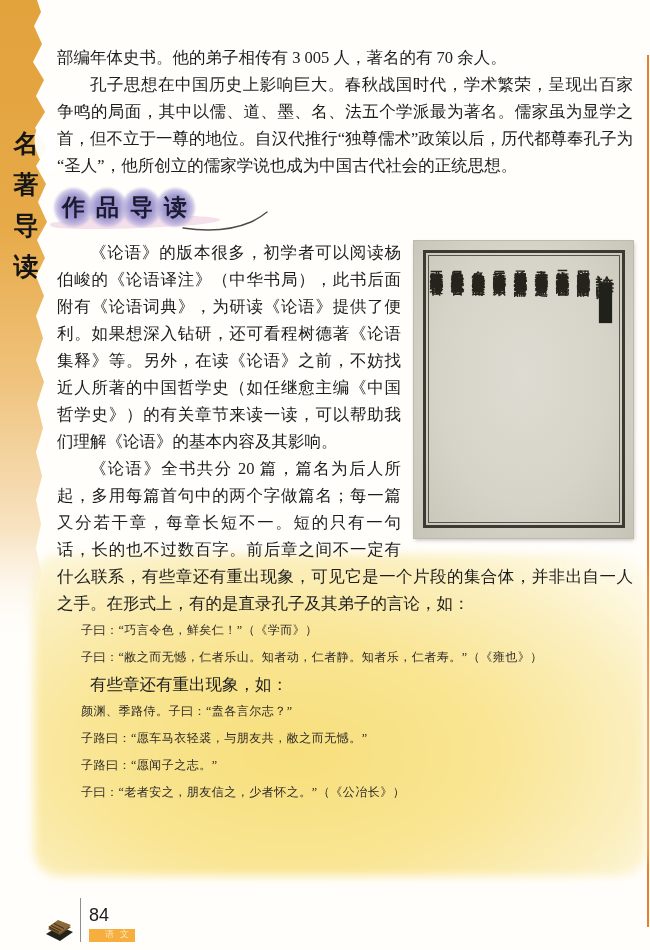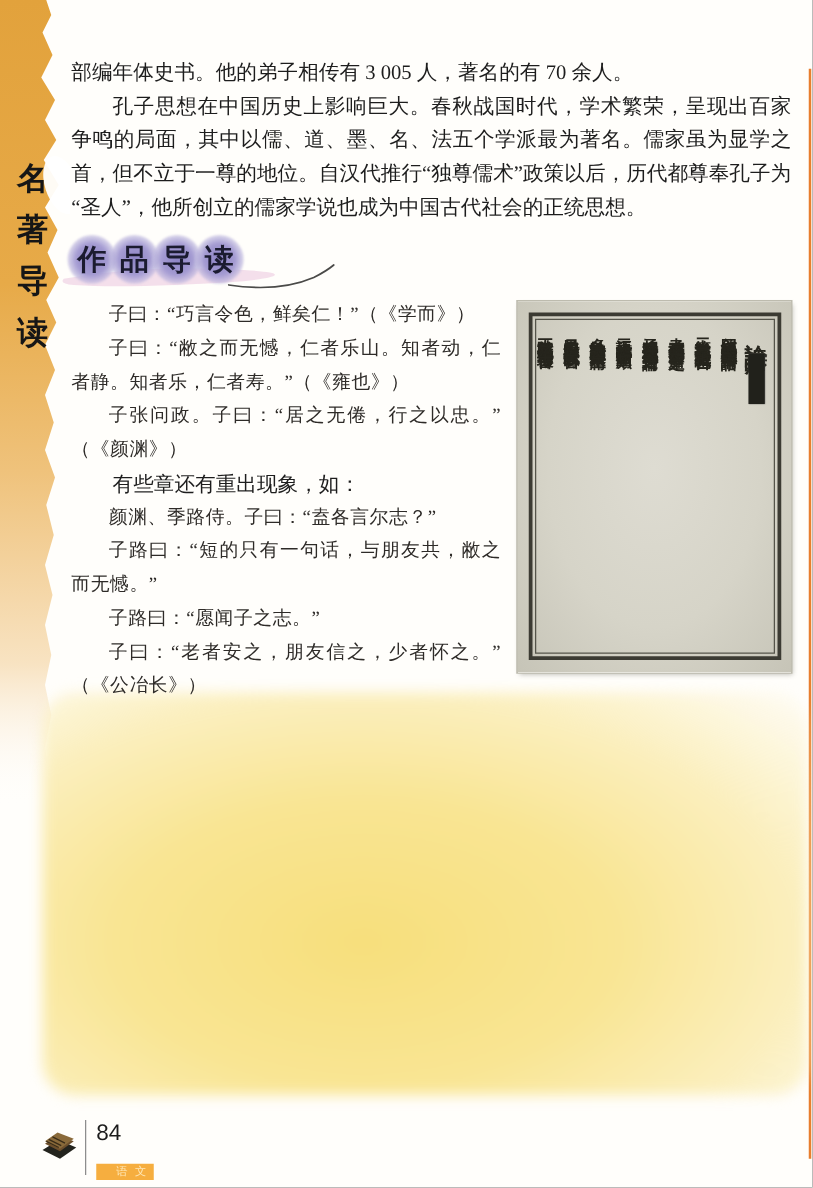--- a/index.html
+++ b/index.html
@@ -29,21 +29,21 @@
       radial-gradient(ellipse at 42% 62%, #f7df7c 0%, #f9e593 40%, #fbefbe 70%, rgba(253,248,228,0.15) 100%);
     border-radius:26px;filter:blur(5px);
   }
   
   .content{
     position:absolute;left:57px;top:44px;width:576px;z-index:2;
     font-size:16.5px;line-height:27px;text-align:justify;
   }
   .content p{margin:0;text-indent:2em;}
   .content p.noindent{text-indent:0;}
-  .script{font-size:15px;color:#2e2b28;font-weight:500;letter-spacing:.5px;}
+  .script{font-size:12px;color:#2e2b28;font-weight:500;letter-spacing:.5px;}
   
   .section-header{position:relative;height:42px;margin:12px 0 6px -4px;z-index:2;}
   .header-chars{position:relative;display:inline-flex;padding-left:4px;z-index:2;}
   .blob-char{
     position:relative;width:33px;height:33px;margin-right:1px;
     display:inline-flex;align-items:center;justify-content:center;
     font-size:23px;font-weight:800;color:#1b1b30;
     font-family:"Liberation Sans","DejaVu Sans",sans-serif;
   }
   .blob-char::before{
@@ -70,30 +70,30 @@
     font-family:"Liberation Serif","DejaVu Serif",serif;
     color:#26251d;
   }
   .plate-col{font-size:13px;line-height:20px;letter-spacing:1px;font-weight:700;margin-left:1px;}
   .plate-col.title{font-size:18px;letter-spacing:3px;line-height:22px;font-weight:800;}
   .plate-seal{
     display:inline-block;width:13px;height:40px;margin-top:14px;
     background:#21211b;box-shadow:0 0 1px #555;
   }
   
-  .footer{position:absolute;left:32px;top:896px;height:46px;z-index:3;display:flex;align-items:flex-start;}
+  .footer{position:absolute;left:44px;top:896px;height:46px;z-index:3;display:flex;align-items:flex-end;}
   .book-icon{margin-top:4px;}
   .footer-divider{width:1px;height:44px;background:#8d8d8d;margin:0 8px 0 6px;}
   .pageno-wrap{display:flex;flex-direction:column;}
   .page-number{font-size:18px;line-height:20px;color:#1c1c1c;font-family:"Liberation Sans","DejaVu Sans",sans-serif;}
   .footer-badge{
-    margin-top:15px;width:46px;height:13px;background:#f6ae3f;
+    margin-top:4px;width:46px;height:13px;background:#f6ae3f;
     color:rgba(255,235,190,.95);font-size:9px;line-height:13px;text-align:center;
     letter-spacing:6px;padding-left:16px;box-sizing:border-box;
-    font-family:Liberation Serif, serif;
+    font-family:Liberation Mono, monospace;
   }
 </style>
 </head>
 <body>
 
 <div class="page">
 
   <svg class="strip-svg" width="56" height="648" viewBox="0 0 56 648" aria-hidden="true">
     <defs>
       <linearGradient id="stripGrad" x1="0" y1="0" x2="0" y2="1">
@@ -151,26 +151,27 @@
           <div class="plate-col">太子太傅夏侯勝前將軍蕭望之</div>
           <div class="plate-col">丞相韋賢及子玄成等傳之齊論</div>
           <div class="plate-col">語二十二篇其二十篇中章句頗</div>
           <div class="plate-col">多於魯論琅邪王卿及膠東庸生</div>
           <div class="plate-col">昌邑中尉王吉皆以教授故有魯</div>
           <div class="plate-col">王時嘗欲以孔子宅為宮壞得古</div>
         </div>
       </div>
     </div>
 
+    <p>《论语》的版本很多，初学者可以阅读杨伯峻的《论语译注》（中华书局），此书后面附有《论语词典》，为研读《论语》提供了便利。如果想深入钻研，还可看程树德著《论语集释》等。另外，在读《论语》之前，不妨找近人所著的中国哲学史（如任继愈主编《中国哲学史》）的有关章节来读一读，可以帮助我们理解《论语》的基本内容及其影响。</p>
+    <p>《论语》全书共分 20 篇，篇名为后人所起，多用每篇首句中的两个字做篇名；每一篇又分若干章，每章长短不一。短的只有一句话，长的也不过数百字。前后章之间不一定有什么联系，有些章还有重出现象，可见它是一个片段的集合体，并非出自一人之手。在形式上，有的是直录孔子及其弟子的言论，如：</p>
     <p class="script">子曰：“巧言令色，鲜矣仁！”（《学而》）</p>
     <p class="script">子曰：“敝之而无憾，仁者乐山。知者动，仁者静。知者乐，仁者寿。”（《雍也》）</p>
-    <p class="script">子张问政。子曰：“居之无倦，行之以忠。”（《颜渊》）</p>
     <p>有些章还有重出现象，如：</p>
     <p class="script">颜渊、季路侍。子曰：“盍各言尔志？”</p>
-    <p class="script">子路曰：“短的只有一句话，与朋友共，敝之而无憾。”</p>
+    <p class="script">子路曰：“愿车马衣轻裘，与朋友共，敝之而无憾。”</p>
     <p class="script">子路曰：“愿闻子之志。”</p>
     <p class="script">子曰：“老者安之，朋友信之，少者怀之。”（《公冶长》）</p>
 
   </div>
 
   <div class="footer">
     <svg class="book-icon" width="30" height="28" viewBox="0 0 30 28" aria-hidden="true">
       <polygon points="2,20 16,27 29,18 15,12" fill="#23231d"></polygon>
       <polygon points="4,15 16,21 27,13 14,8" fill="#6d4f2c"></polygon>
       <polygon points="4,13 16,19 27,11 14,6" fill="#8a6a3a"></polygon>

